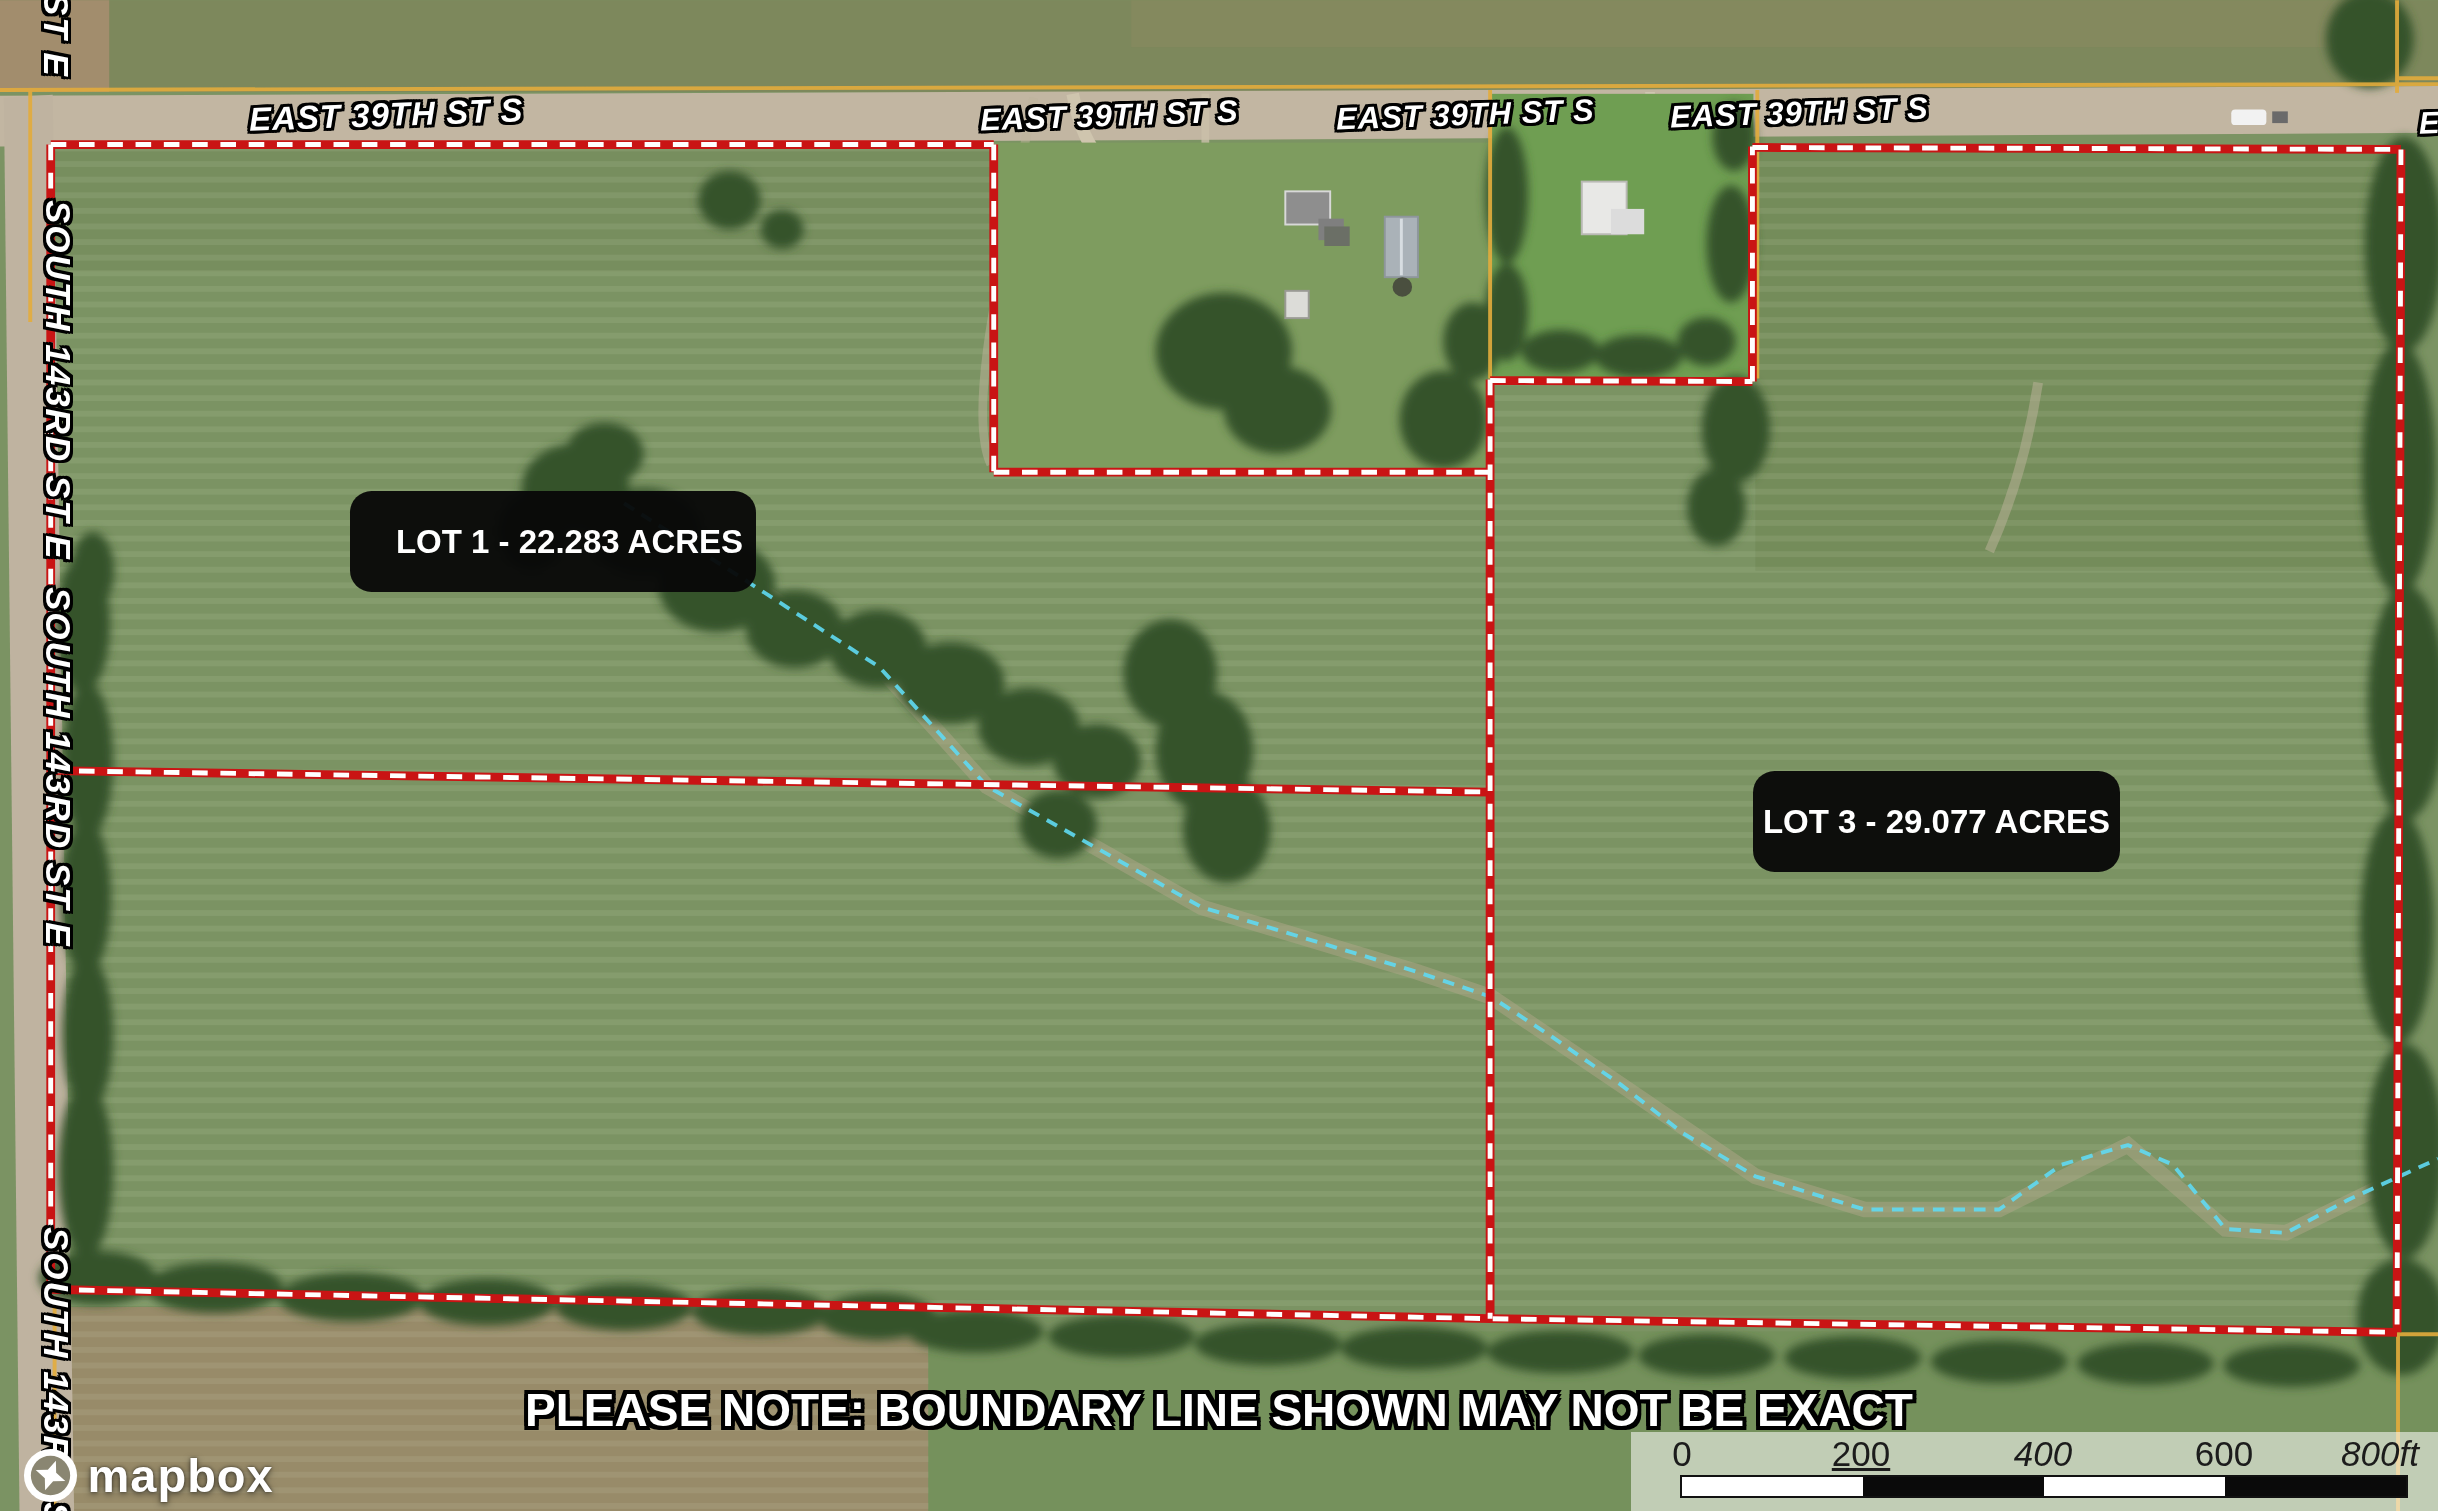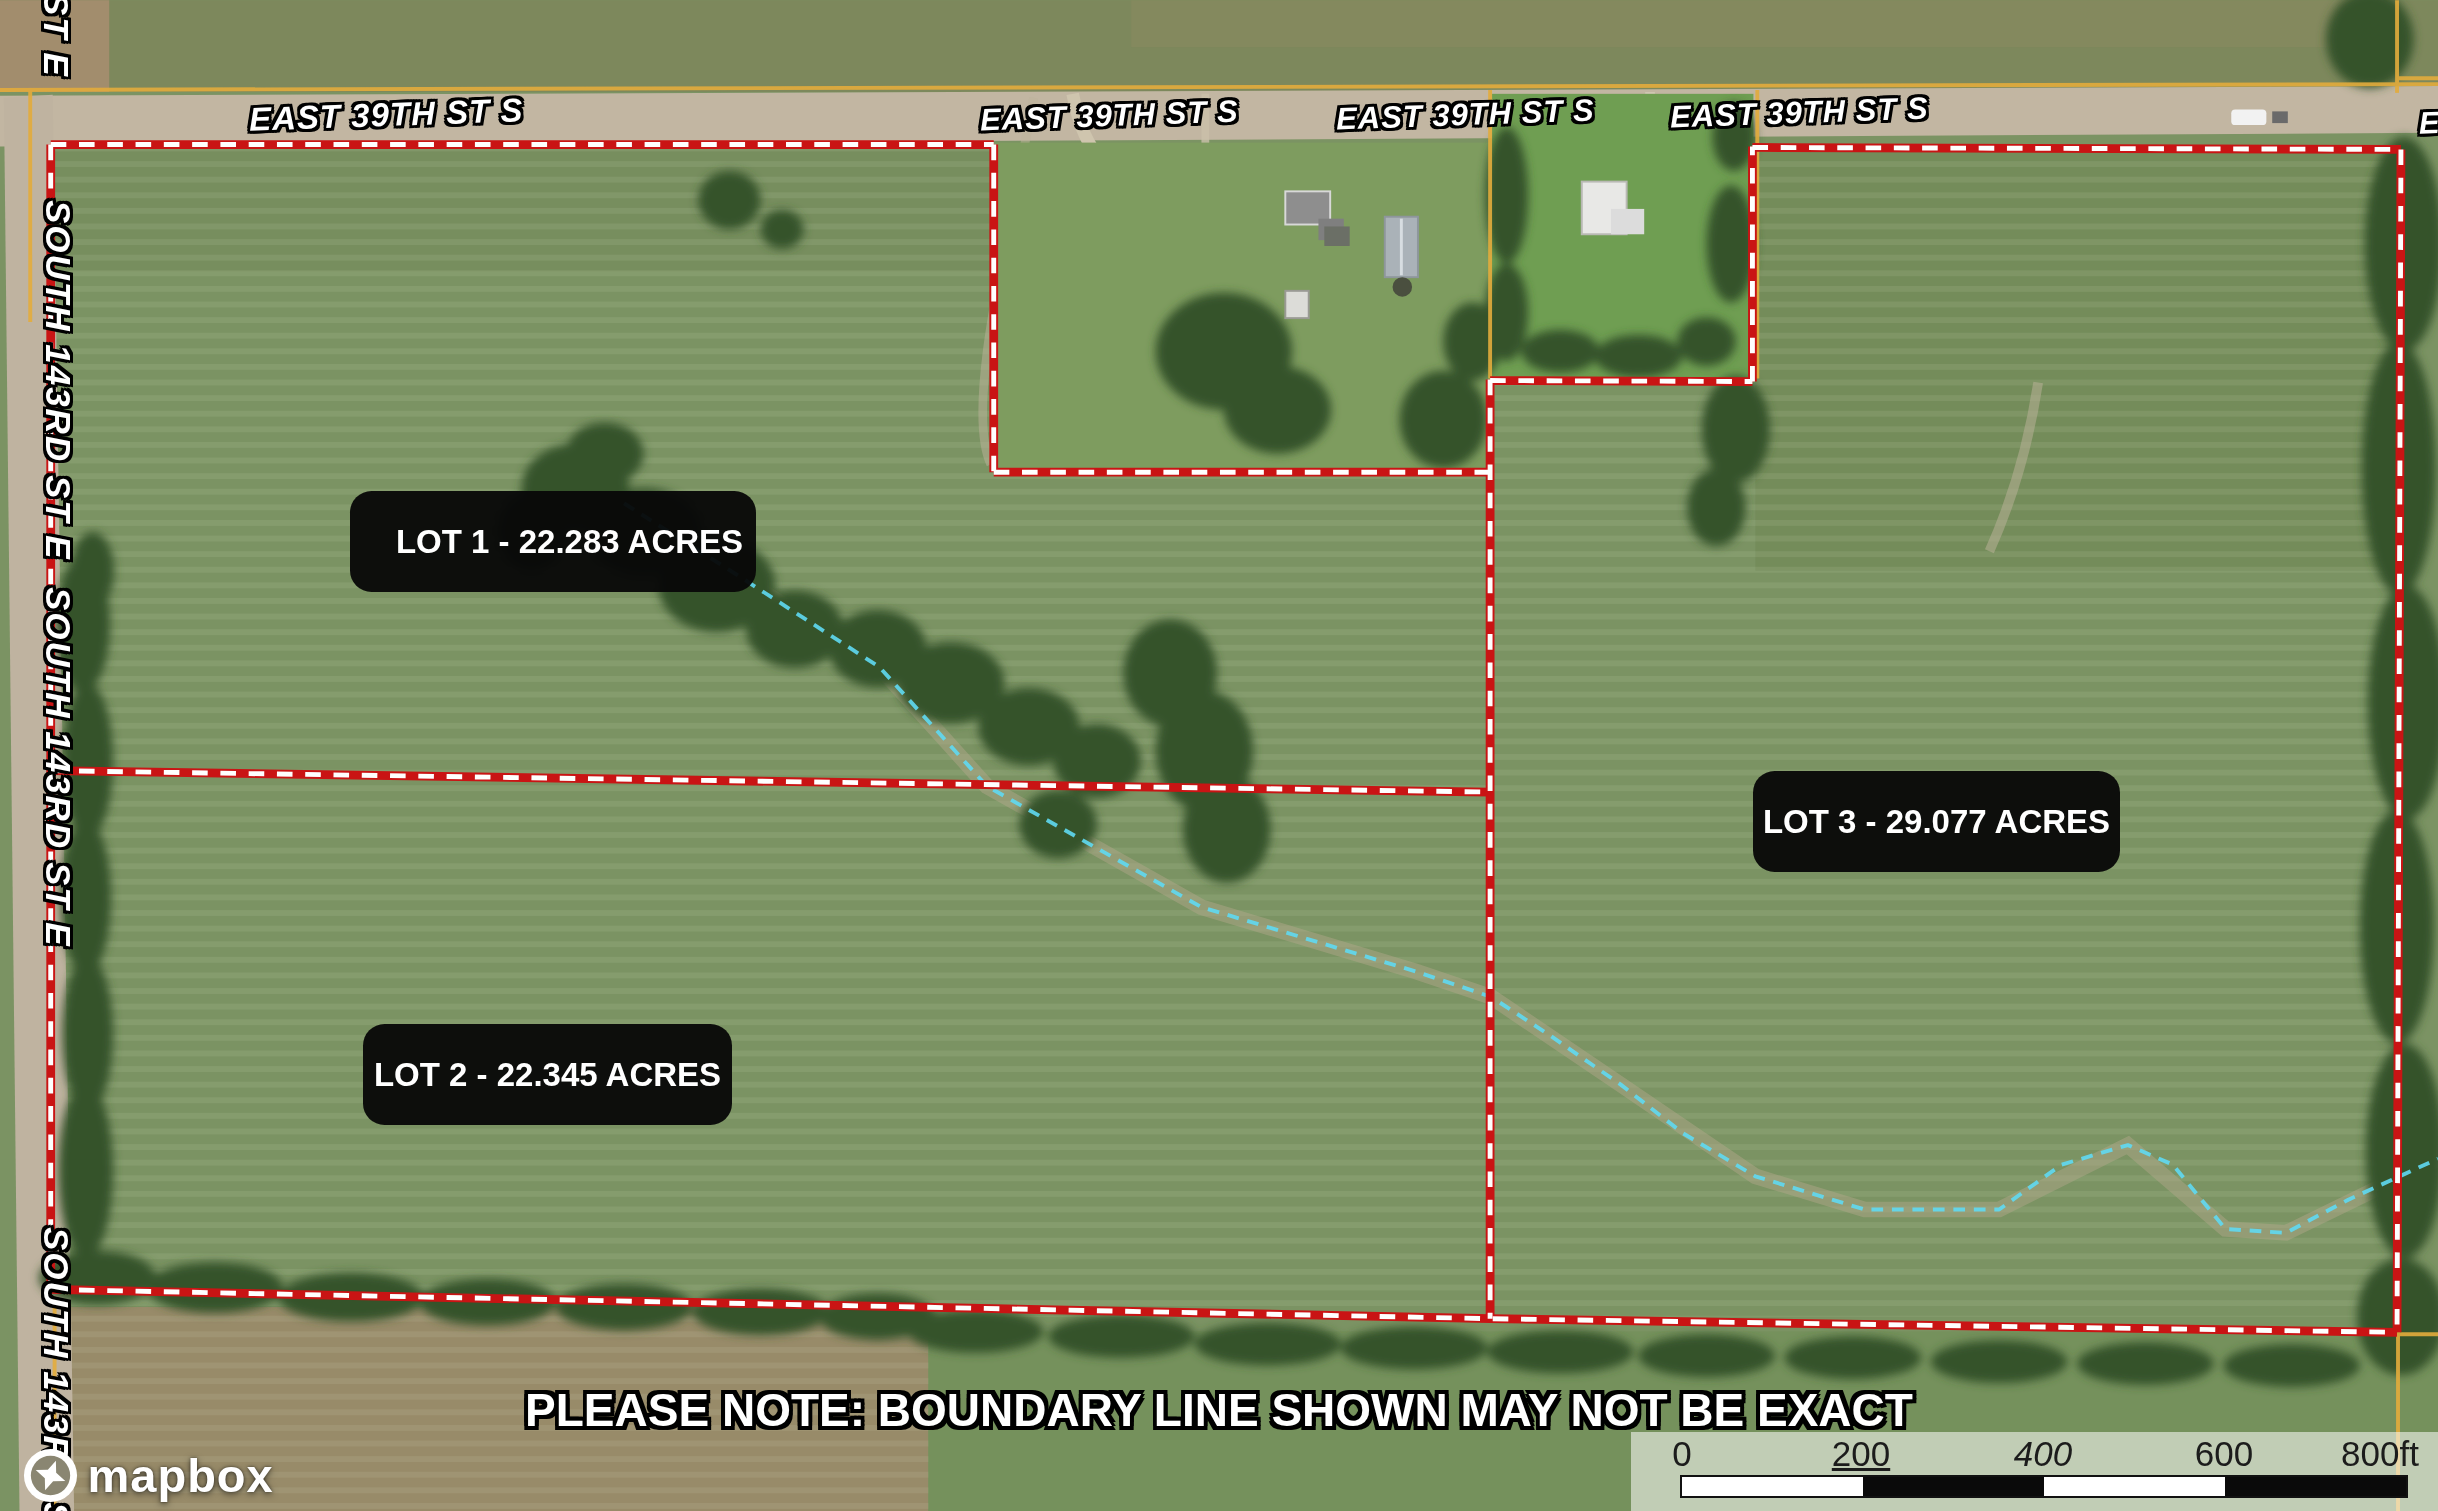--- a/index.html
+++ b/index.html
@@ -202,31 +202,30 @@
 <div class="lbl road-lbl" style="left:1336px;top:97px;">EAST 39TH ST S</div>
 <div class="lbl road-lbl" style="left:1670px;top:95px;">EAST 39TH ST S</div>
 <div class="lbl road-lbl" style="left:2419px;top:105px;">EA</div>
 
 <div class="lbl vert-lbl" style="left:76px;top:-47px;">D ST E</div>
 <div class="lbl vert-lbl" style="left:78px;top:200px;">SOUTH 143RD ST E</div>
 <div class="lbl vert-lbl" style="left:78px;top:587px;">SOUTH 143RD ST E</div>
 <div class="lbl vert-lbl" style="left:76px;top:1227px;">SOUTH 143RD ST</div>
 
 <div class="lot-box" style="left:350px;top:491px;width:373px;height:101px;padding-left:33px;">LOT 1 - 22.283 ACRES</div>
-<div class="lot-box" style="left:363px;top:1024px;width:369px;height:101px;">LOT 2 - 22.345 ACRES</div>
 <div class="lot-box" style="left:1753px;top:755px;width:367px;height:101px;margin-top:16px;">LOT 3 - 29.077 ACRES</div>
 
 <div id="disclaimer">PLEASE NOTE: BOUNDARY LINE SHOWN MAY NOT BE EXACT</div>
 
 <div id="scalebar">
   <span class="tick" style="left:51px;">0</span>
   <span class="tick" style="left:230px;text-decoration:underline;">200</span>
   <span class="tick" style="left:412px;font-style:italic;">400</span>
   <span class="tick" style="left:593px;">600</span>
-  <span class="tick" style="left:749px;">800ft</span>
+  <span class="tick" style="left:749px;font-style:italic;">800ft</span>
   <div id="bar">
     <div class="seg-w"></div>
         <div class="seg-b"></div>
         <div class="seg-w"></div>
         <div class="seg-b"></div>
   </div>
 </div>
 
 <div id="mapbox-logo">
   <svg width="57" height="57" viewBox="-29 -29 58 58">

